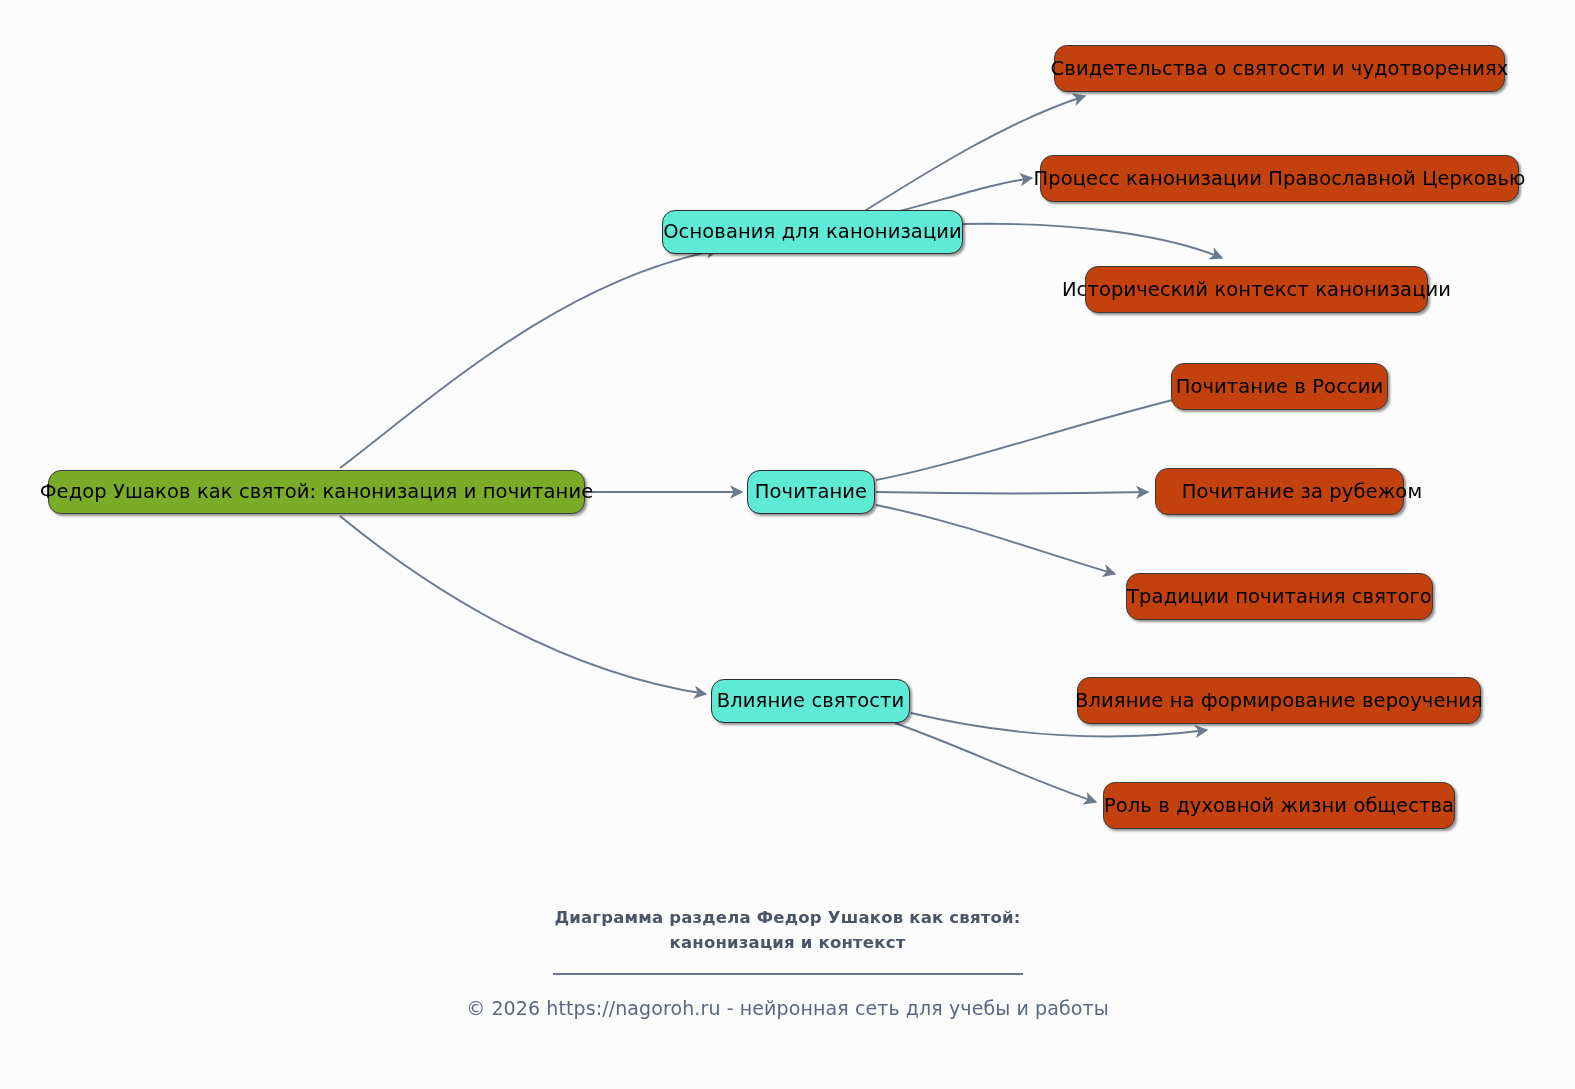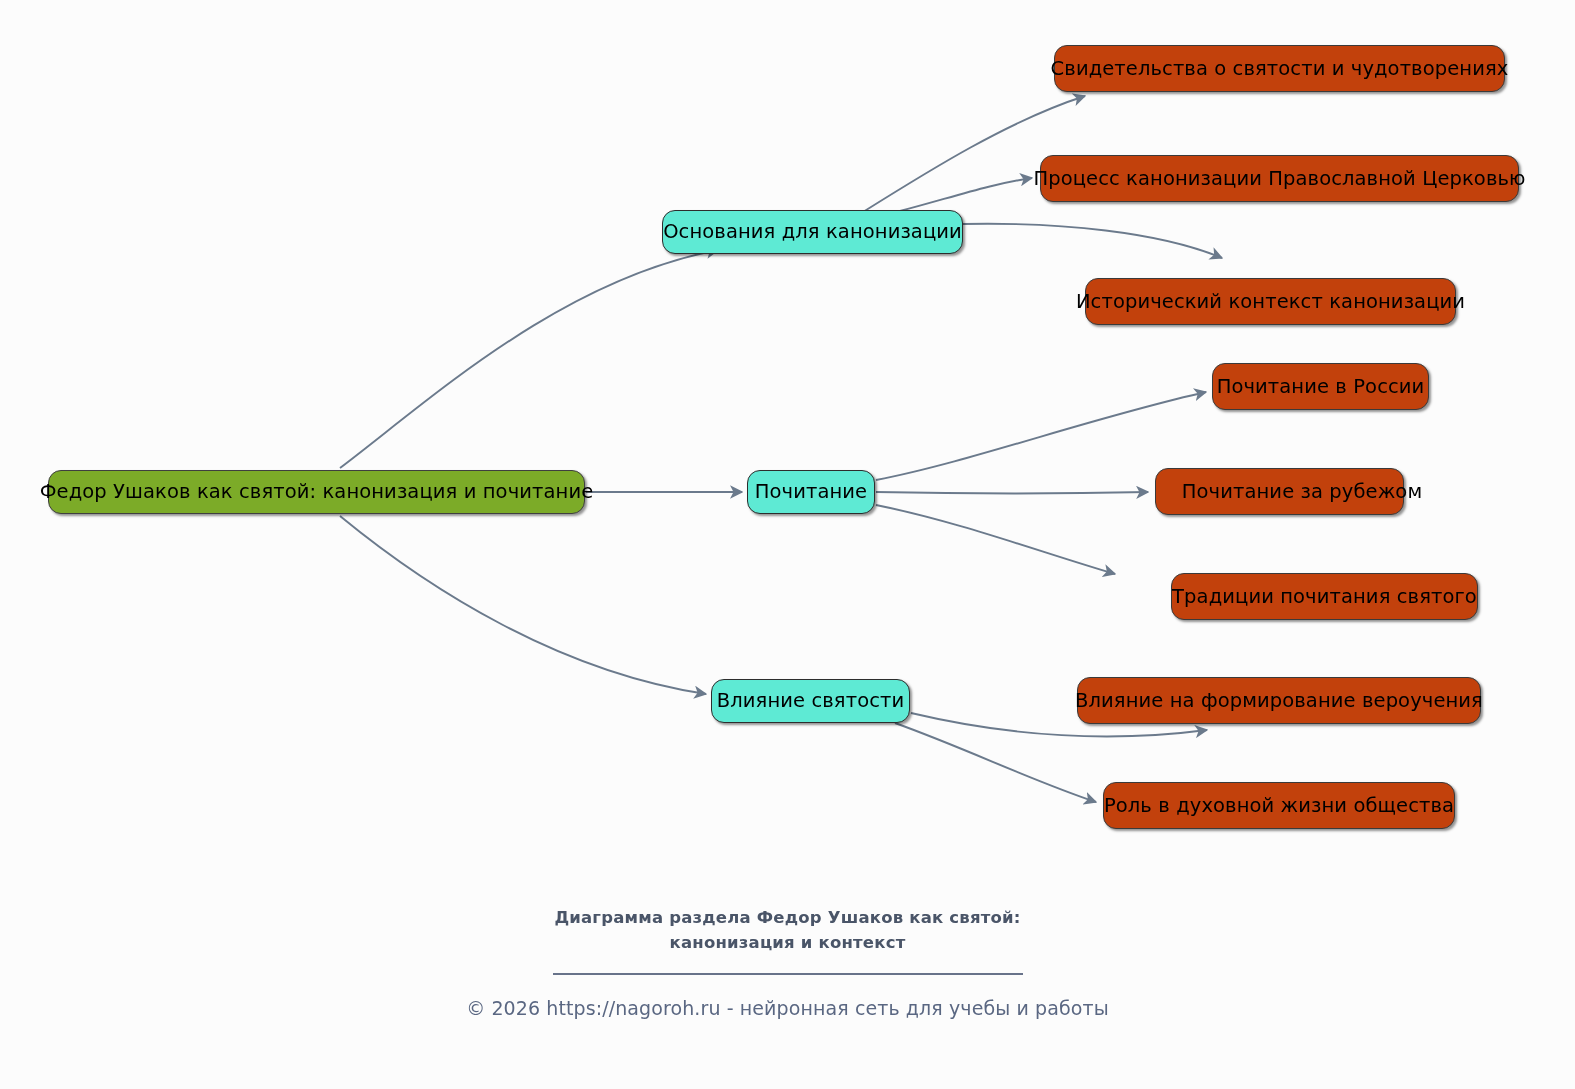--- a/index.html
+++ b/index.html
@@ -116,44 +116,44 @@
 
   <div class="node branch" style="left:662px;top:210px;width:301px;height:44px;">
     <span>Основания для канонизации</span>
   </div>
   <div class="node leaf" style="left:1054px;top:45px;width:451px;height:47px;">
     <span>Свидетельства о святости и чудотворениях</span>
   </div>
   <div class="node leaf" style="left:1040px;top:155px;width:479px;height:47px;">
     <span>Процесс канонизации Православной Церковью</span>
   </div>
-  <div class="node leaf" style="left:1085px;top:278px;width:371px;height:47px;">
+  <div class="node leaf" style="left:1085px;top:266px;width:343px;height:47px;">
     <span>Исторический контекст канонизации</span>
   </div>
 
   <div class="node branch" style="left:747px;top:470px;width:128px;height:44px;">
     <span>Почитание</span>
   </div>
-  <div class="node leaf" style="left:1171px;top:363px;width:217px;height:47px;margin-left:41px;">
+  <div class="node leaf" style="left:1171px;top:363px;width:217px;height:47px;">
     <span>Почитание в России</span>
   </div>
   <div class="node leaf" style="left:1155px;top:468px;width:249px;height:47px;padding-left:45px;">
     <span>Почитание за рубежом</span>
   </div>
-  <div class="node leaf" style="left:1126px;top:573px;width:307px;height:47px;margin-left:45px;">
+  <div class="node leaf" style="left:1126px;top:573px;width:307px;height:47px;">
     <span>Традиции почитания святого</span>
   </div>
 
   <div class="node leaf" style="left:1077px;top:677px;width:404px;height:47px;">
     <span>Влияние на формирование вероучения</span>
   </div>
   <div class="node branch" style="left:711px;top:679px;width:199px;height:44px;">
     <span>Влияние святости</span>
   </div>
-  <div class="node leaf" style="left:1103px;top:782px;width:352px;height:47px;">
+  <div class="node leaf" style="left:1103px;top:782px;width:352px;height:47px;border-radius:12px;">
     <span>Роль в духовной жизни общества</span>
   </div>
 
   <div id="footer">
     <div class="footer-title">
       <div>Диаграмма раздела Федор Ушаков как святой:</div>
       <div>канонизация и контекст</div>
     </div>
     <div class="footer-rule"></div>
     <div class="footer-credit">© 2026 https://nagoroh.ru - нейронная сеть для учебы и работы</div>

